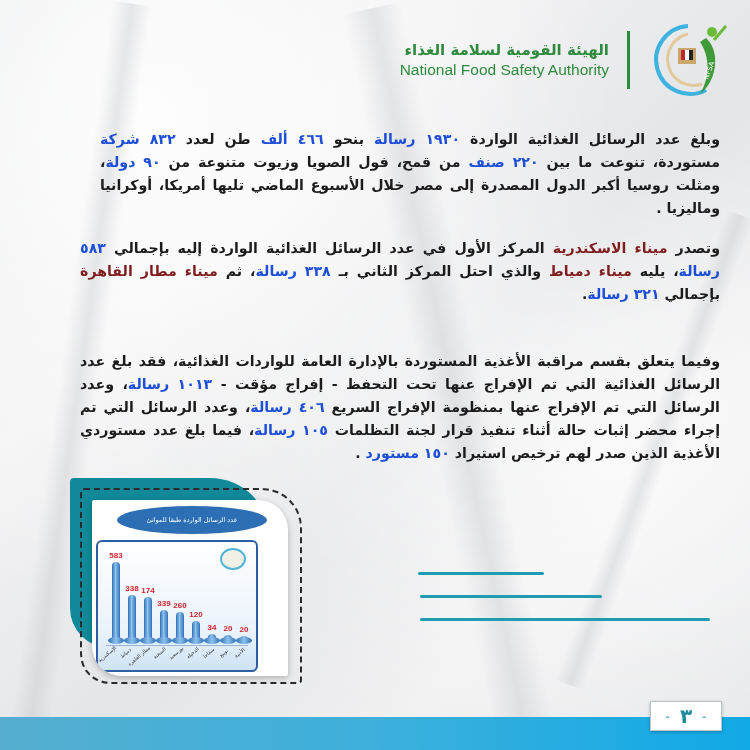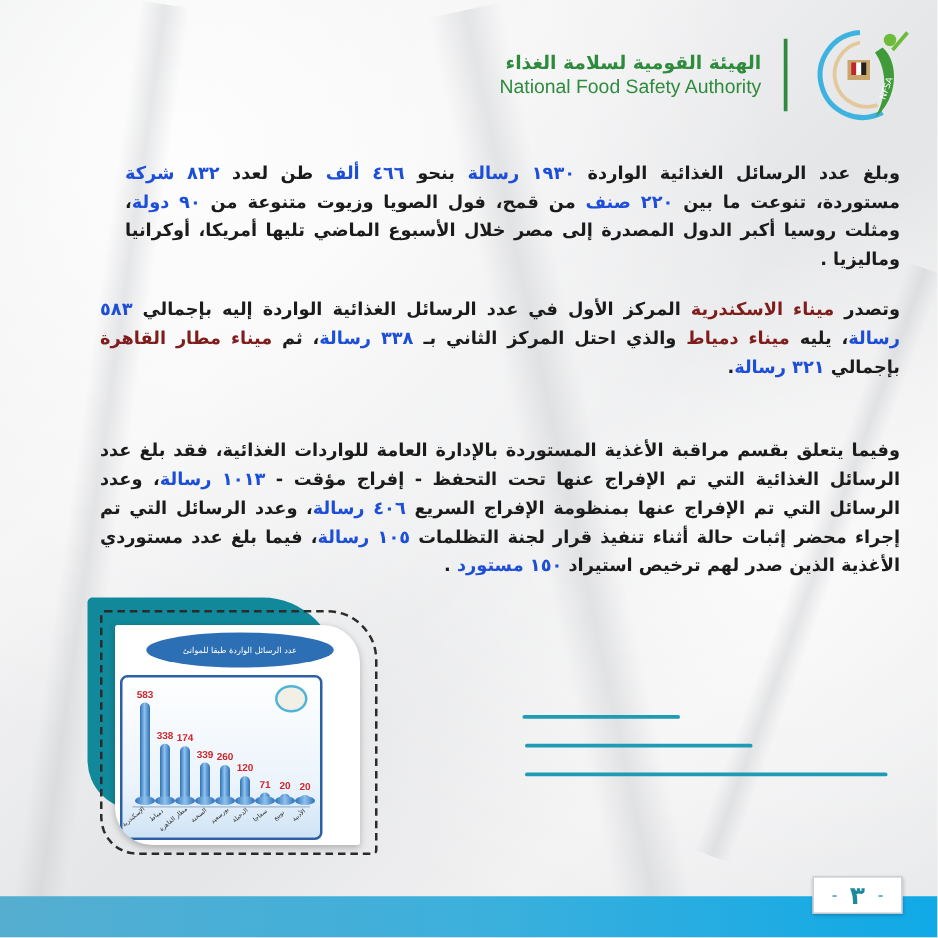--- a/index.html
+++ b/index.html
@@ -172,21 +172,21 @@
             <div class="bar-val">260</div>
             <div class="bar" style="height: 28px;"></div>
             <div class="bar-base"></div>
           </div>
           <div class="bar-col">
             <div class="bar-val">120</div>
             <div class="bar" style="height: 18.6667px;"></div>
             <div class="bar-base"></div>
           </div>
           <div class="bar-col">
-            <div class="bar-val">71</div>
+            <div class="bar-val">34</div>
             <div class="bar" style="height: 6px;"></div>
             <div class="bar-base"></div>
           </div>
           <div class="bar-col">
             <div class="bar-val">20</div>
             <div class="bar" style="height: 5.33333px;"></div>
             <div class="bar-base"></div>
           </div>
           <div class="bar-col">
             <div class="bar-val">20</div>

